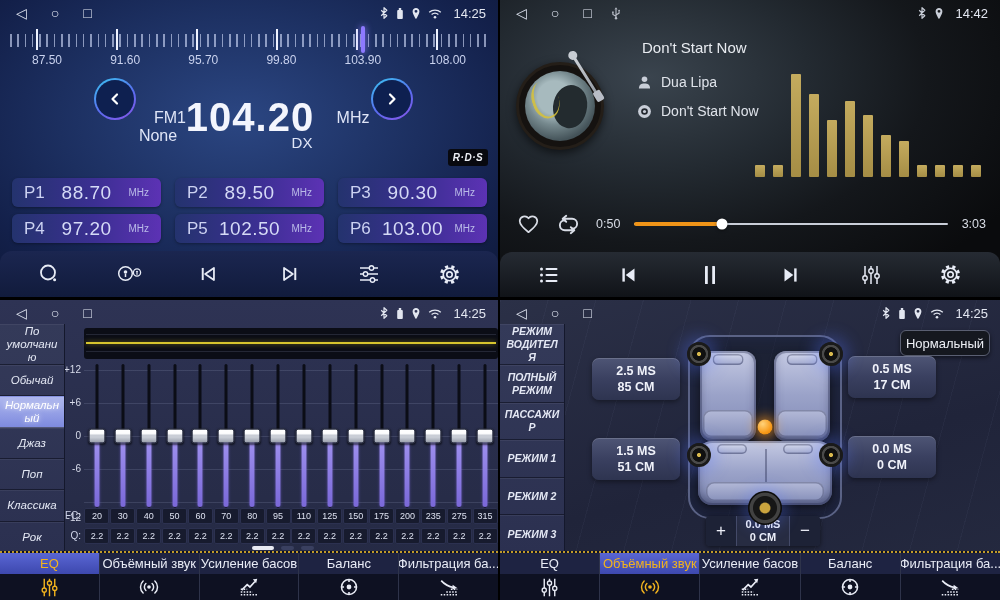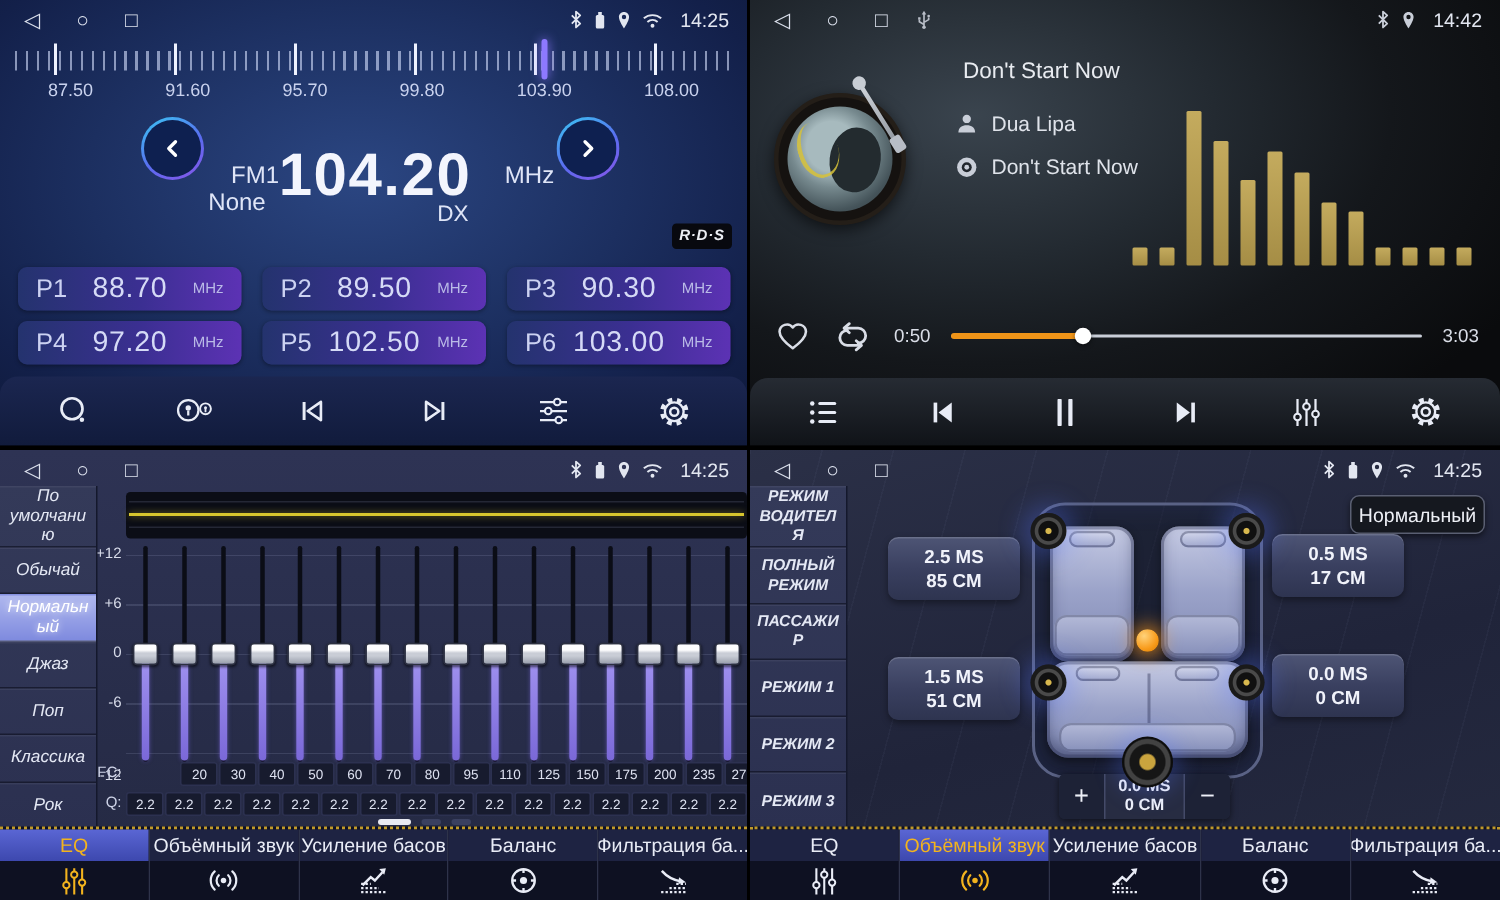--- a/index.html
+++ b/index.html
@@ -518,21 +518,21 @@
             <i class="hd"></i>
           </div>
         <div class="eq-col">
             <i class="tk"></i>
             <i class="fl"></i>
             <i class="hd"></i>
           </div>
       </div>
 
       <div class="fcq-label" style="top:186px;">FC:</div>
-      <div class="chip-row" style="top:184px;margin-left:36px;">
+      <div class="chip-row" style="top:184px;">
         <span class="chip">20</span>
           <span class="chip">30</span>
           <span class="chip">40</span>
           <span class="chip">50</span>
           <span class="chip">60</span>
           <span class="chip">70</span>
           <span class="chip">80</span>
           <span class="chip">95</span>
           <span class="chip">110</span>
           <span class="chip">125</span>

